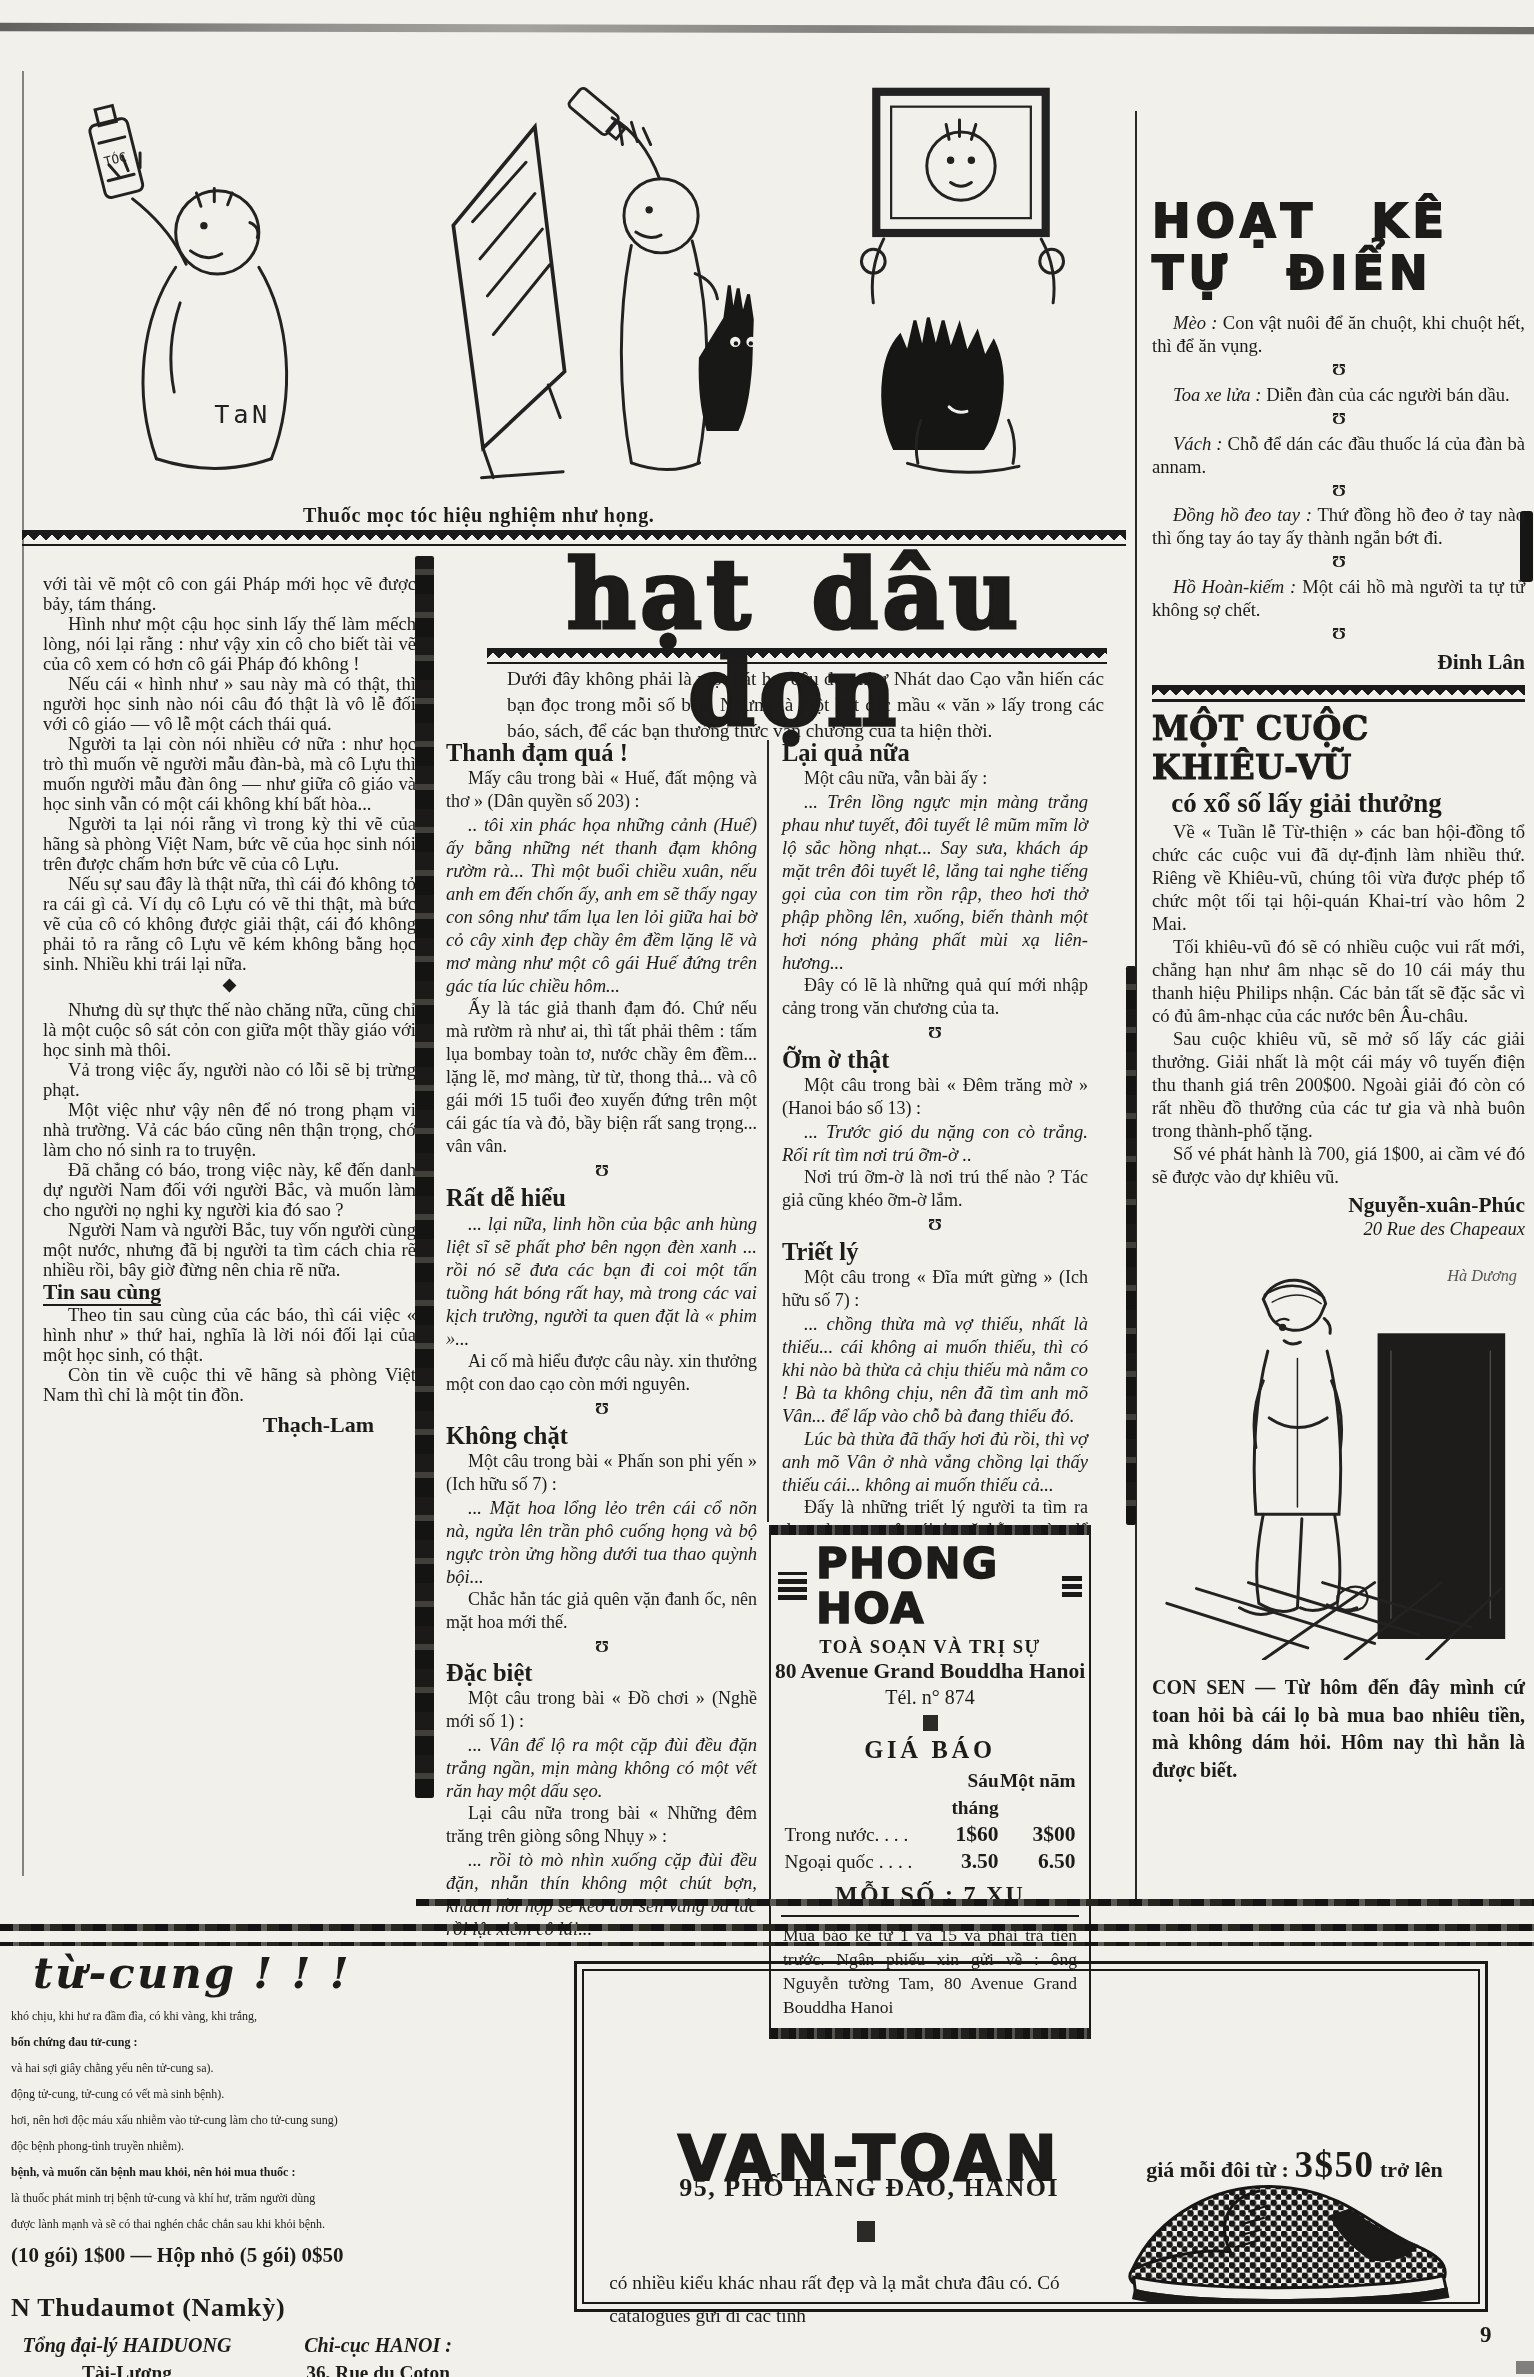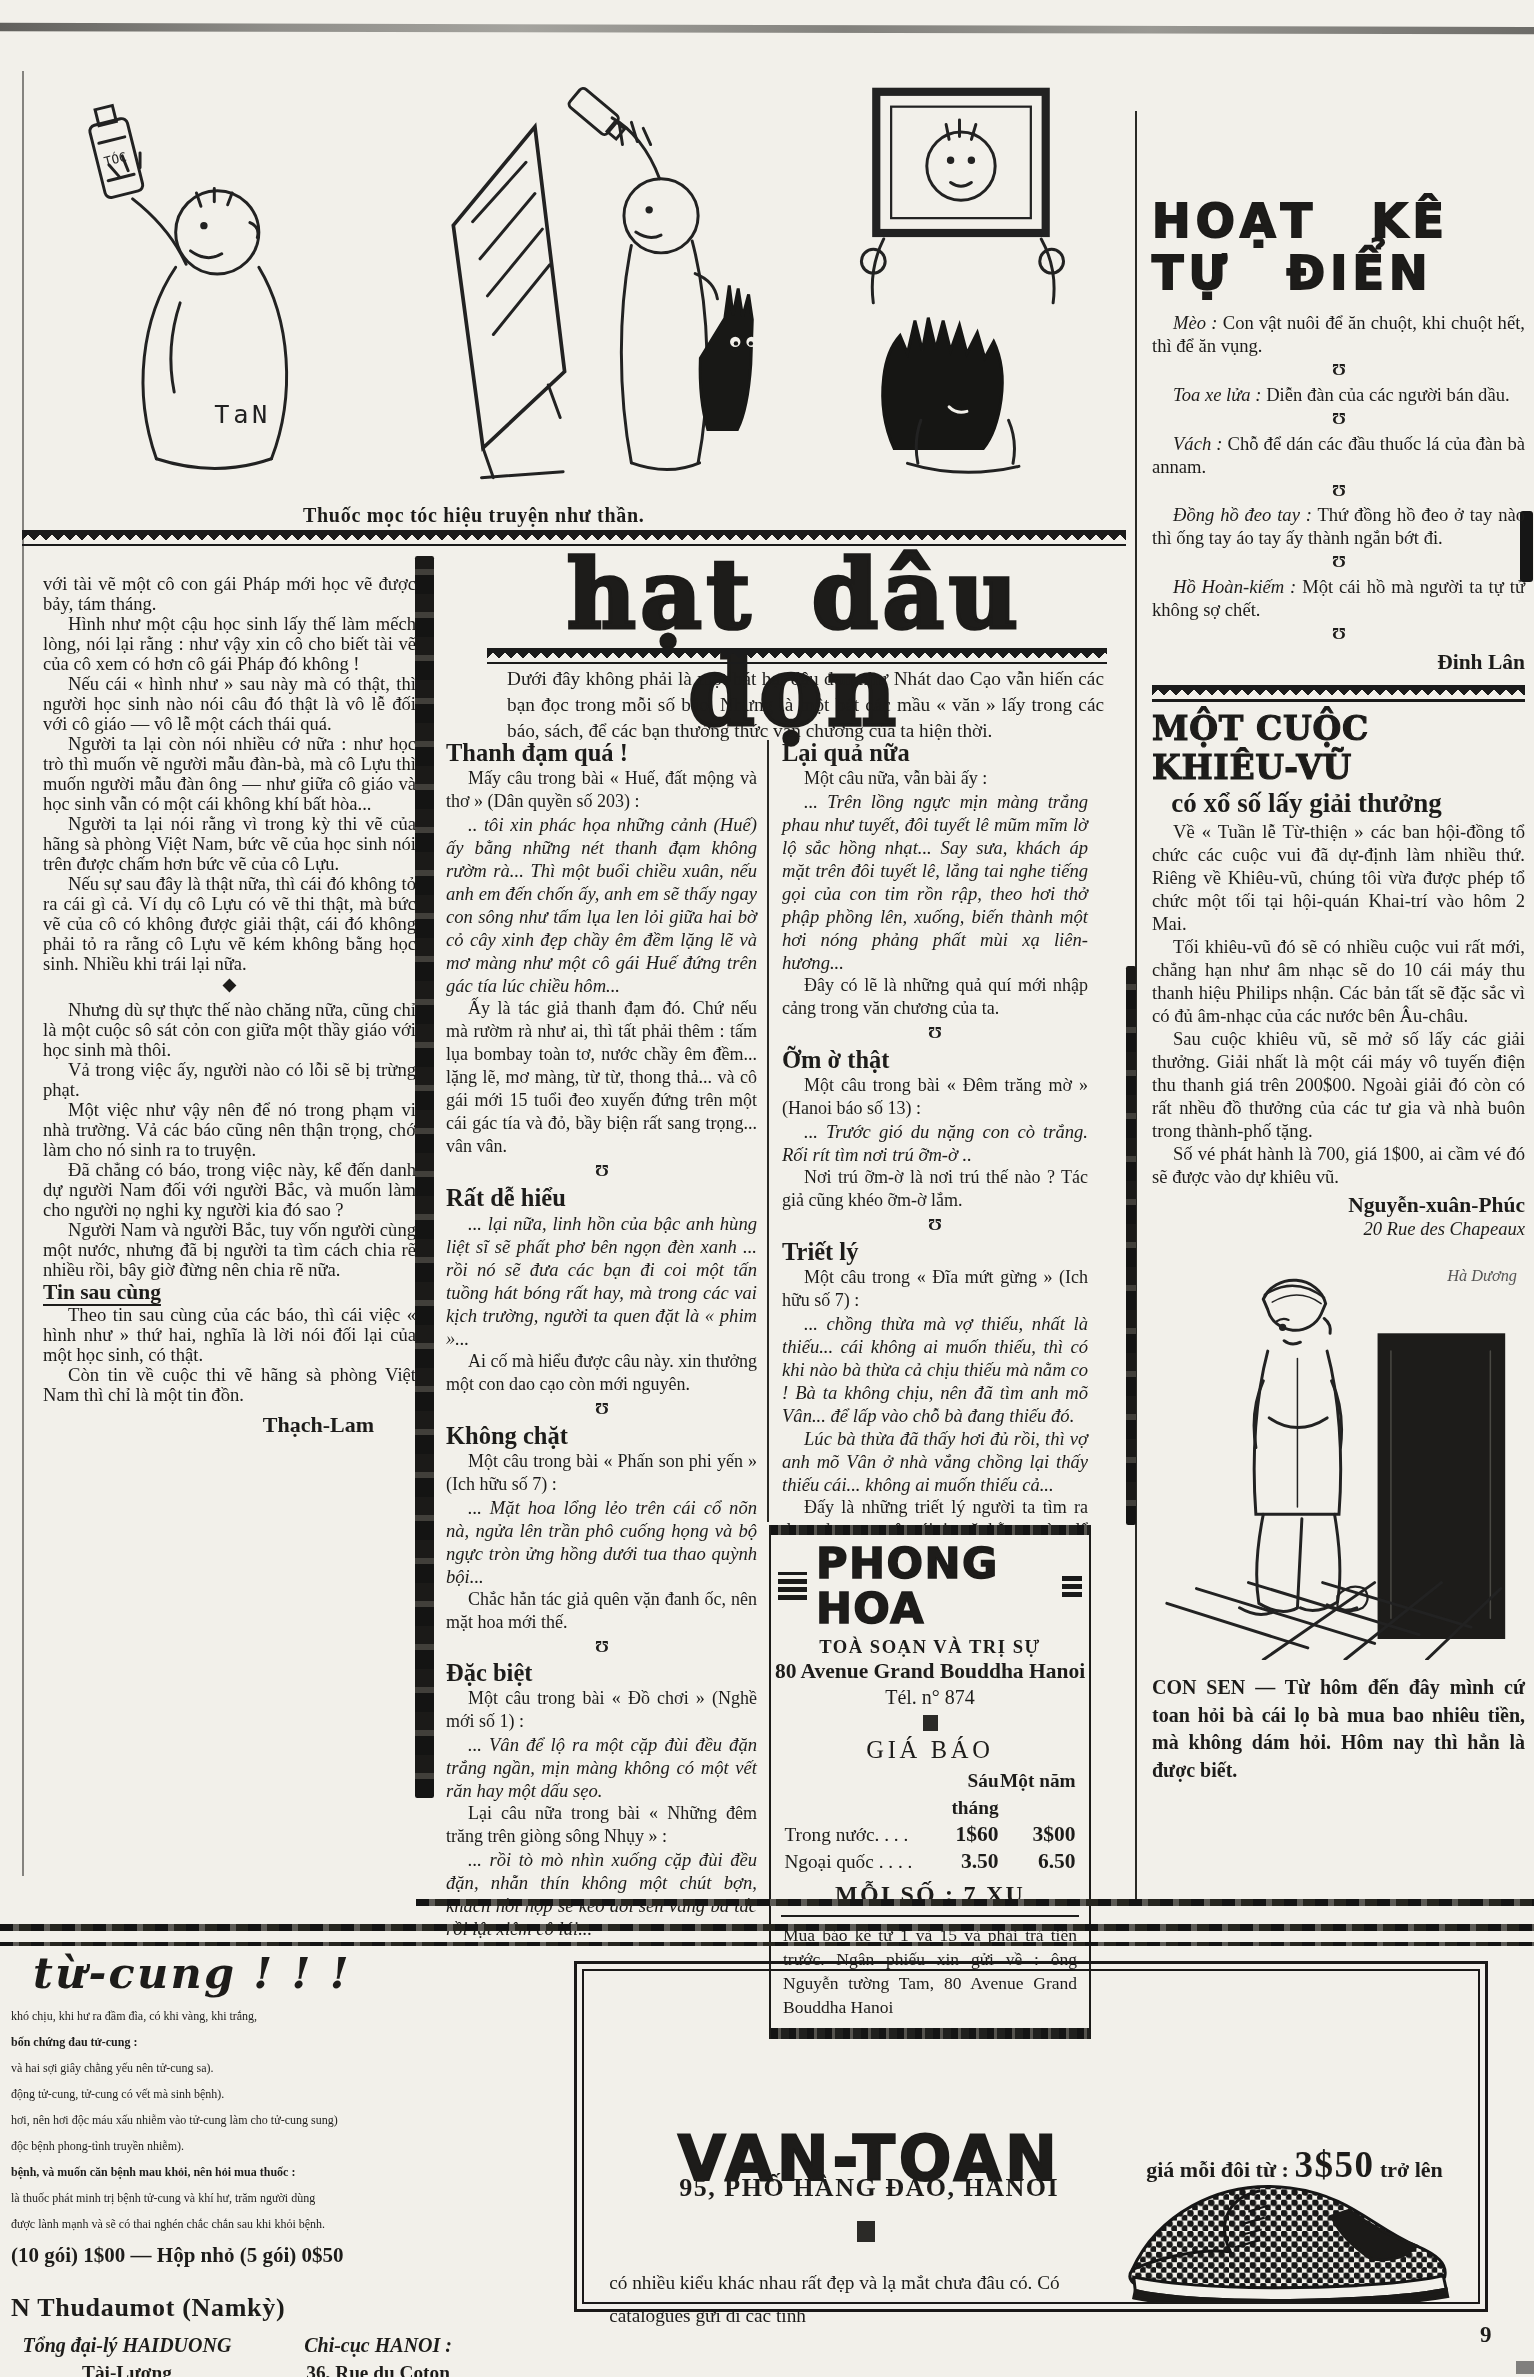--- a/index.html
+++ b/index.html
@@ -60,21 +60,21 @@
   .ph-hatch{height:10.4px;background:repeating-linear-gradient(90deg,#141414 0 7.4px,#55534e 7.4px 10.4px,#20201e 10.4px 18px);}
   .ph-mast{display:flex;align-items:center;justify-content:center;gap:9px;padding:6px 7.4px 0;}
   .ph-lines{width:37px;height:28px;background:repeating-linear-gradient(0deg,#1a1a1a 0 4.5px,transparent 4.5px 8.2px);}
   .ph-lines.sm{width:25px;height:22px;}
   .ph-name{font-family:"DejaVu Sans",sans-serif;font-weight:900;font-size:43px;line-height:45px;
     letter-spacing:1.5px;-webkit-text-stroke:1.5px #1c1b19;}
   .ph-office{font-weight:bold;font-size:18.6px;letter-spacing:1.5px;text-align:center;margin-top:4.5px;}
   .ph-addr{font-weight:bold;font-size:21.5px;text-align:center;margin-top:1.5px;}
   .ph-tel{font-size:20px;text-align:center;margin-top:1.5px;}
   .ph-sq{width:15px;height:16.3px;background:#2b2a27;margin:6px auto 4.5px;}
-  .ph-giabao{font-weight:normal;font-size:24.5px;letter-spacing:3.7px;text-align:center;}
+  .ph-giabao{font-weight:bold;font-size:24.5px;letter-spacing:3.7px;text-align:center;}
   .ph-grid{display:grid;grid-template-columns:1fr 71px 77px;padding:3px 13.4px 0;font-size:19.3px;line-height:27px;}
   .ph-grid .hd{font-weight:bold;text-align:right;}
   .ph-grid .vv{font-weight:bold;font-size:21.5px;text-align:right;}
   .ph-moiso{font-weight:bold;font-size:24px;letter-spacing:2.2px;text-align:center;margin:6px 0 7.4px;}
   .ph-hr{height:2.2px;background:#1d1c1a;margin:0 10.4px;}
   .ph-note{font-size:17.5px;line-height:24px;text-align:justify;padding:6px 12px 9px;}
   
   #ad-tucung{position:absolute;left:11px;top:1950px;width:483px;}
   .tc-title{font-family:"DejaVu Serif",serif;font-style:italic;font-weight:bold;font-size:43px;line-height:46px;
     letter-spacing:2.2px;margin:0 0 7.4px 22px;}
@@ -171,21 +171,21 @@
     <path d="M118,226 q-20,40 -14,86 M330,226 q22,40 16,86"></path>
     <circle cx="104" cy="256" r="16"></circle>
     <circle cx="344" cy="256" r="16"></circle>
     <path d="M150,380 l10,-44 10,40 8,-44 10,42 10,-38 10,40 12,-34 10,38 14,-28 10,34 12,-22
              q16,34 10,78 q-6,44 -24,66 l-120,0 q-20,-44 -14,-96 q4,-36 22,-56 z" fill="#161614" stroke="#161614"></path>
     <path d="M168,470 q-10,28 -4,58 M286,470 q12,28 6,58"></path>
     <path d="M150,528 q74,22 150,4"></path>
     <path d="M206,452 q10,10 24,6" stroke="#f2f0ea"></path>
   </svg>
 
-  <div id="cartoon-caption">Thuốc mọc tóc hiệu truyện như thần.</div>
+  <div id="cartoon-caption">Thuốc mọc tóc hiệu nghiệm như họng.</div>
 
   <div class="zz" style="left:22px;top:530px;width:1104px"></div>
   <div class="vbar-heavy" style="left:415px;top:556px;height:1242px"></div>
   <div class="vr" style="left:767px;top:740px;height:782px"></div>
   <div class="vr" style="left:1135px;top:111px;height:1789px"></div>
   <div class="vbar-heavy" style="left:1126px;top:966px;height:559px;width:10.4px"></div>
 
   <div id="headline">hạt dâu dọn</div>
   <div class="zz" style="left:487px;top:648px;width:620px"></div>
   <div id="intro">Dưới đây không phải là một bát hạt đậu dọn như Nhát dao Cạo vẫn hiến các bạn đọc trong mỗi số báo. Nhưng là một bát các mầu « văn » lấy trong các báo, sách, để các bạn thưởng thức văn chương của ta hiện thời.</div>

